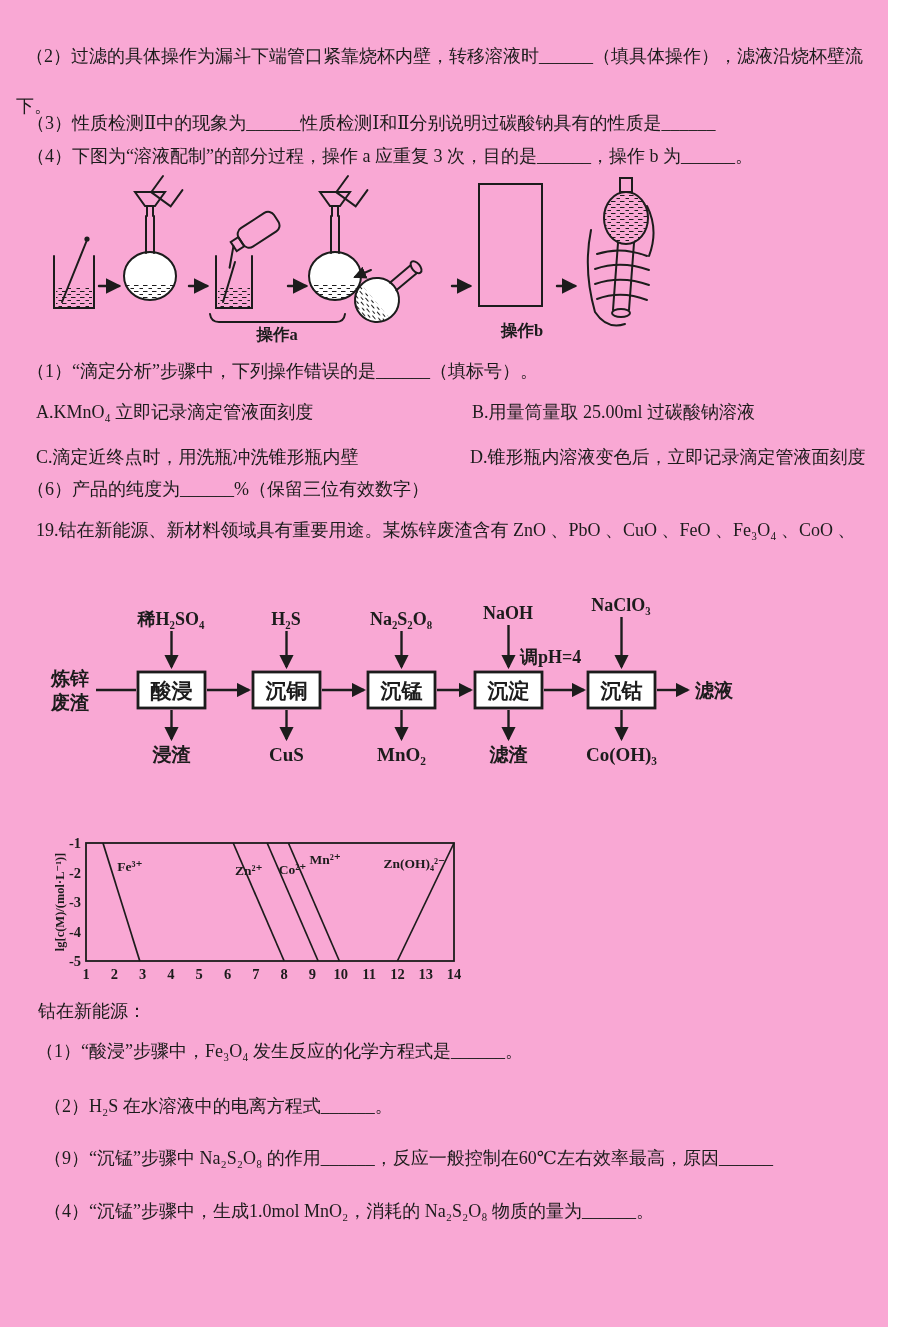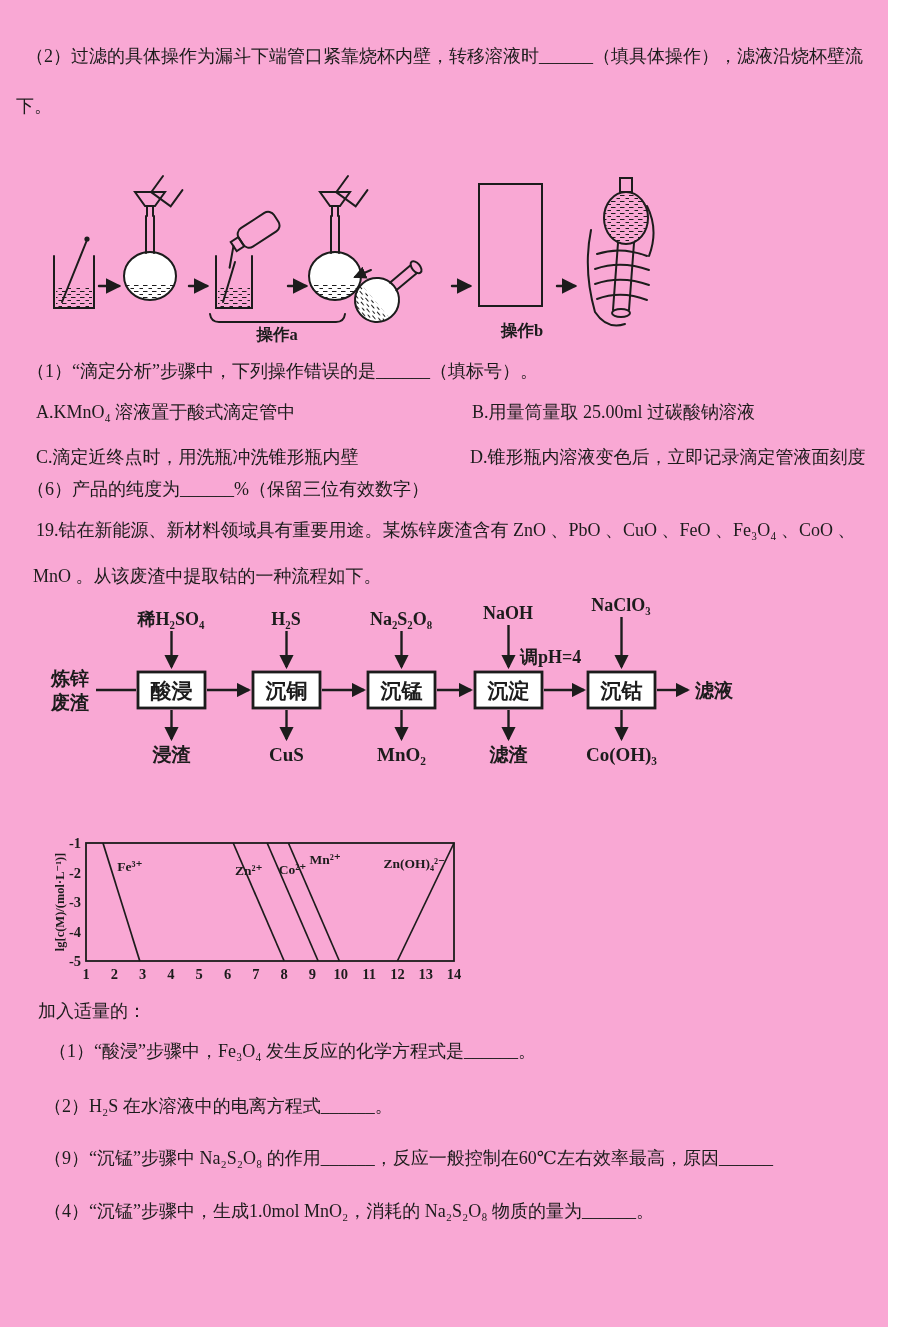--- a/index.html
+++ b/index.html
@@ -25,20 +25,22 @@
   .series-label{font-size:13.5px;font-weight:bold;text-anchor:middle}
   .ylab{font-size:12.5px;font-weight:bold;text-anchor:middle}
 </style>
 </head>
 <body>
 
 <div class="page">
 
   <p class="t" style="left:26px;top:45px">（2）过滤的具体操作为漏斗下端管口紧靠烧杯内壁，转移溶液时______（填具体操作），滤液沿烧杯壁流</p>
   <p class="t" style="left:16px;top:95px">下。</p>
+  <p class="t" style="left:27px;top:112px">（3）性质检测Ⅱ中的现象为______性质检测Ⅰ和Ⅱ分别说明过碳酸钠具有的性质是______</p>
+  <p class="t" style="left:27px;top:145px">（4）下图为“溶液配制”的部分过程，操作 a 应重复 3 次，目的是______，操作 b 为______。</p>
 
   <svg id="prep-diagram" style="left:35px;top:170px" width="660" height="178" viewBox="0 0 660 178">
     <defs>
       <pattern id="liq" width="9" height="6" patternUnits="userSpaceOnUse">
         <path d="M0,1.5 h4.5 M5.5,4.5 h3.5" stroke="#1c1c1c" stroke-width="1.1" fill="none"></path>
       </pattern>
       <marker id="ah" viewBox="0 0 10 10" refX="8.5" refY="5" markerWidth="6.5" markerHeight="6.5" orient="auto-start-reverse">
         <path d="M0,0L10,5L0,10Z" fill="#1c1c1c"></path>
       </marker>
       <clipPath id="c1">
@@ -125,28 +127,27 @@
       <path class="d-stroke" d="M556,60 Q548,100 560,142 Q572,160 590,154"></path>
       <path class="d-stroke" d="M612,36 Q624,60 614,86"></path>
     </g>
 
     <path class="d-stroke" d="M175,144 Q176,152 184,152 L301,152 Q309,152 310,144"></path>
     <text class="diag-label" x="242" y="170">操作a</text>
     <text class="diag-label" x="487" y="166">操作b</text>
   </svg>
 
   <p class="t" style="left:27px;top:360px">（1）“滴定分析”步骤中，下列操作错误的是______（填标号）。</p>
-  <p class="t" style="left:36px;top:401px">A.KMnO₄ 溶液置于酸式滴定管中</p>
+  <p class="t" style="left:36px;top:401px">A.KMnO₄ 立即记录滴定管液面刻度</p>
   <p class="t" style="left:472px;top:401px">B.用量筒量取 25.00ml 过碳酸钠溶液</p>
   <p class="t" style="left:470px;top:446px">D.锥形瓶内溶液变色后，立即记录滴定管液面刻度</p>
   <p class="t" style="left:36px;top:446px">C.滴定近终点时，用洗瓶冲洗锥形瓶内壁</p>
   <p class="t" style="left:27px;top:478px">（6）产品的纯度为______%（保留三位有效数字）</p>
 
   <p class="t" style="left:36px;top:519px">19.钴在新能源、新材料领域具有重要用途。某炼锌废渣含有 ZnO 、PbO 、CuO 、FeO 、Fe₃O₄ 、CoO 、</p>
-  <p class="t" style="left:33px;top:565px">MnO 。从该废渣中提取钴的一种流程如下。</p>
 
   <svg id="flowchart" style="left:30px;top:593px" width="720" height="182" viewBox="0 0 720 182">
     <defs>
       <marker id="ah2" viewBox="0 0 10 10" refX="8.5" refY="5" markerWidth="6" markerHeight="6" orient="auto-start-reverse">
         <path d="M0,0L10,5L0,10Z" fill="#1c1c1c"></path>
       </marker>
     </defs>
 
     <g>
       <text class="fc-side" x="40" y="92">炼锌</text>
@@ -224,19 +225,19 @@
       <line x1="181.20000000000002" y1="12" x2="232.15384615384616" y2="130" class="series-line"></line>
       <text x="196.76923076923077" y="44.45" class="series-label">Zn²⁺</text>
       <line x1="215.16923076923078" y1="12" x2="266.12307692307695" y2="130" class="series-line"></line>
       <text x="240.64615384615385" y="42.974999999999994" class="series-label">Co²⁺</text>
       <line x1="236.40000000000003" y1="12" x2="287.3538461538461" y2="130" class="series-line"></line>
       <text x="273.2" y="32.65" class="series-label">Mn²⁺</text>
       <line x1="345.38461538461536" y1="130" x2="402" y2="12" class="series-line"></line>
       <text x="362.3692307692308" y="37.075" class="series-label">Zn(OH)₄²⁻</text>
     </svg>
 
-  <p class="t" style="left:38px;top:1000px">加入适量的：</p>
-  <p class="t" style="left:49px;top:1040px">（1）“酸浸”步骤中，Fe₃O₄ 发生反应的化学方程式是______。</p>
+  <p class="t" style="left:38px;top:1000px">钴在新能源：</p>
+  <p class="t" style="left:36px;top:1040px">（1）“酸浸”步骤中，Fe₃O₄ 发生反应的化学方程式是______。</p>
   <p class="t" style="left:44px;top:1095px">（2）H₂S 在水溶液中的电离方程式______。</p>
   <p class="t" style="left:44px;top:1147px">（9）“沉锰”步骤中 Na₂S₂O₈ 的作用______，反应一般控制在60℃左右效率最高，原因______</p>
   <p class="t" style="left:44px;top:1200px">（4）“沉锰”步骤中，生成1.0mol MnO₂，消耗的 Na₂S₂O₈ 物质的量为______。</p>
 
 </div>
 
 </body></html>

